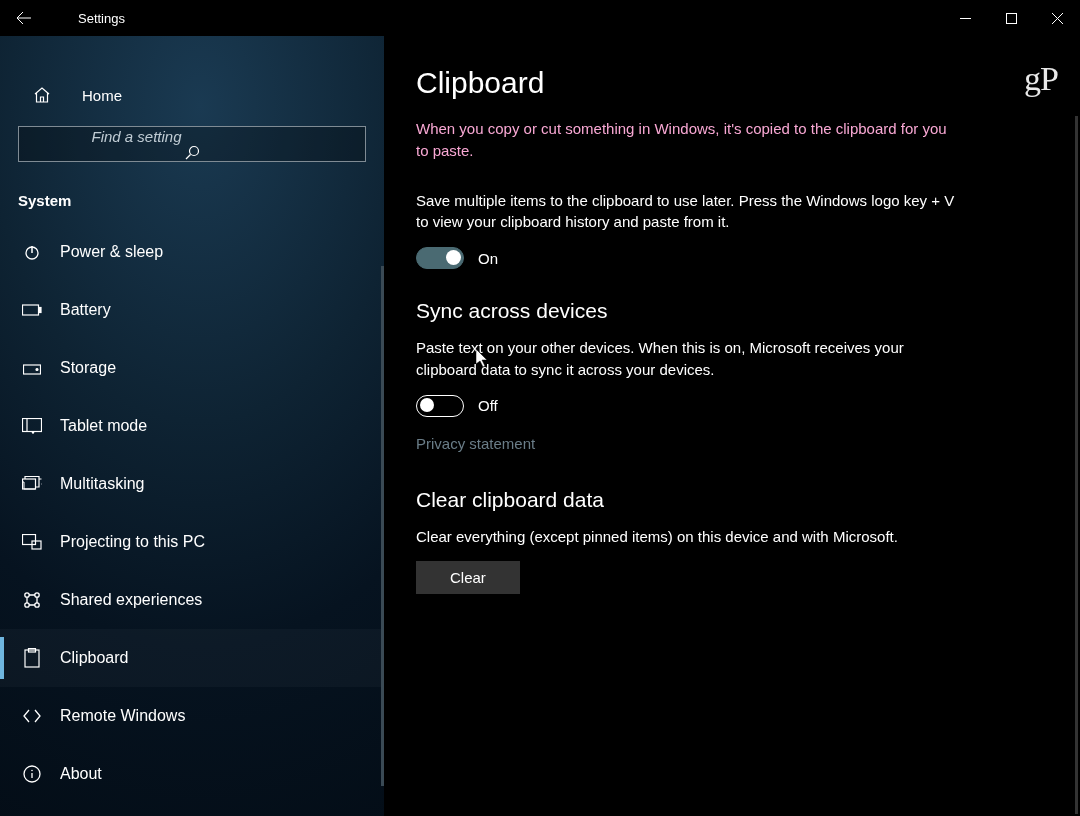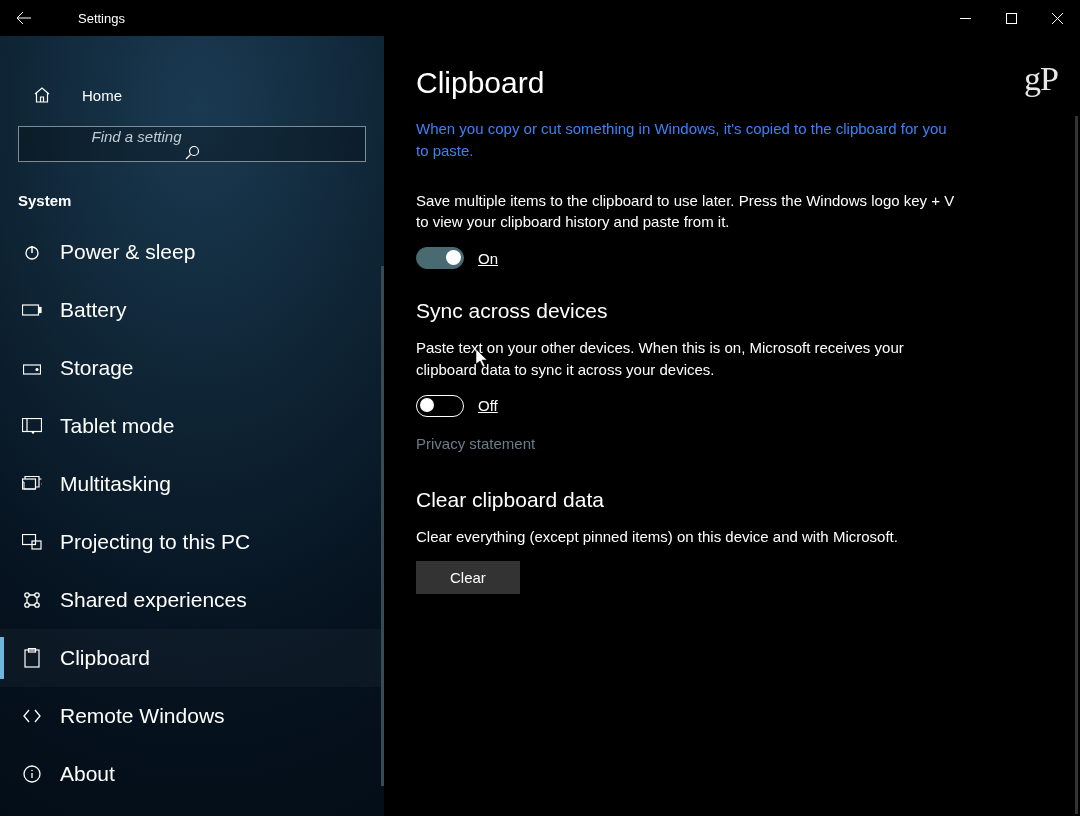--- a/index.html
+++ b/index.html
@@ -76,21 +76,21 @@
   .category {
     padding: 20px 18px 14px 18px;
     font-size: 15px; font-weight: 600;
   }
 
   .nav { flex:1; overflow:hidden; }
   .nav-item {
     display:flex; align-items:center; gap: 18px;
     padding: 0 20px 0 22px;
     height: 58px;
-    font-size: 21px;
+    font-size: 16px;
     position: relative;
   }
   .nav-item .icon { width: 20px; display:flex; justify-content:center; align-items:center; }
   .nav-item.active::before {
     content: ""; position:absolute; left:0; top: 8px; bottom: 8px; width:4px; background:#6fb6df;
   }
   .nav-item.active { background: rgba(255,255,255,0.03); }
 
   
   .main {
@@ -104,31 +104,31 @@
   .brand {
     position:absolute; top: 24px; right: 22px;
     font-family: Georgia, 'Times New Roman', serif;
     font-size: 34px; font-weight: 400; letter-spacing: -1px;
     color:#e8e8e8;
   }
   h1.page-title {
     font-size: 30px; font-weight: 400; margin-bottom: 18px;
   }
   .desc {
-    font-size: 15px; line-height: 1.45; color: #3b82f6;
+    font-size: 15px; line-height: 1.45; color: #f9a8d4;
     max-width: 540px; margin-bottom: 28px;
   }
   h2.section-title {
     font-size: 21px; font-weight: 400; margin-bottom: 14px;
   }
   .section-desc {
     font-size: 15px; line-height: 1.45; max-width: 540px; margin-bottom: 14px;
   }
   .toggle-row {
-    display:flex; align-items:center; gap: 14px; margin-bottom: 30px; text-decoration: underline;
+    display:flex; align-items:center; gap: 14px; margin-bottom: 30px;
   }
   .toggle {
     width: 48px; height: 22px; border-radius: 11px;
     position: relative; border: 1.5px solid #fff;
     display: inline-block;
   }
   .toggle .knob {
     position:absolute; top: 2px; width: 14px; height:14px; border-radius:50%;
     background:#fff;
   }

